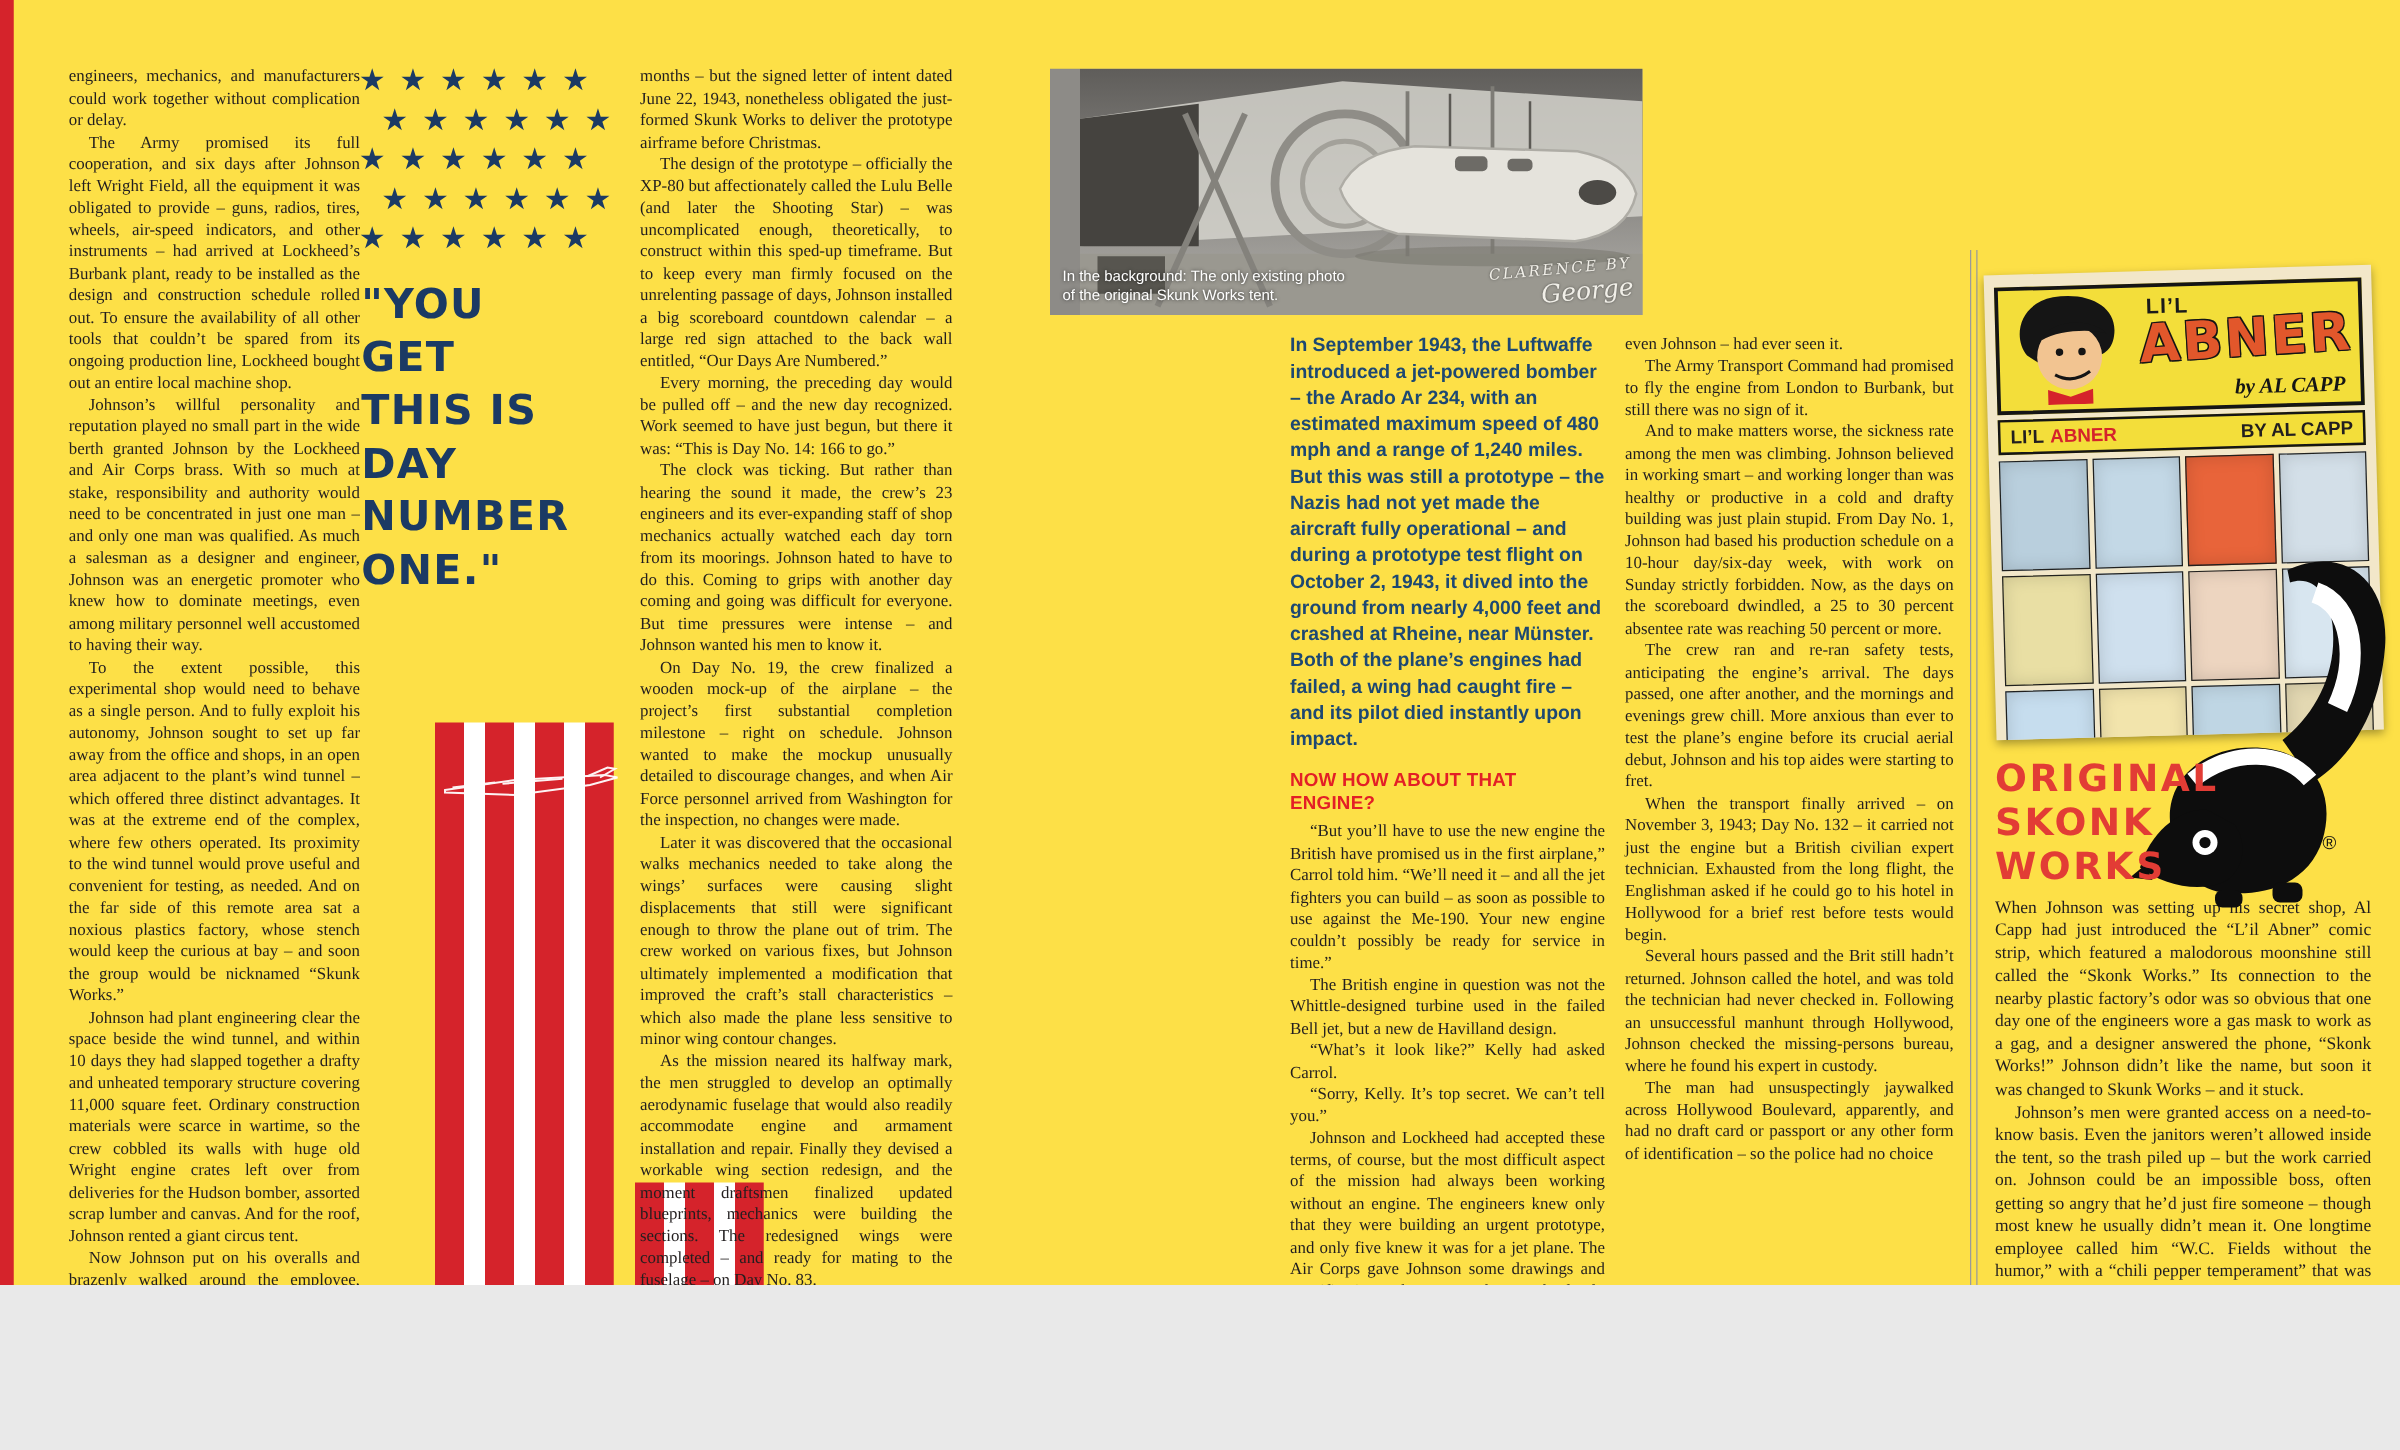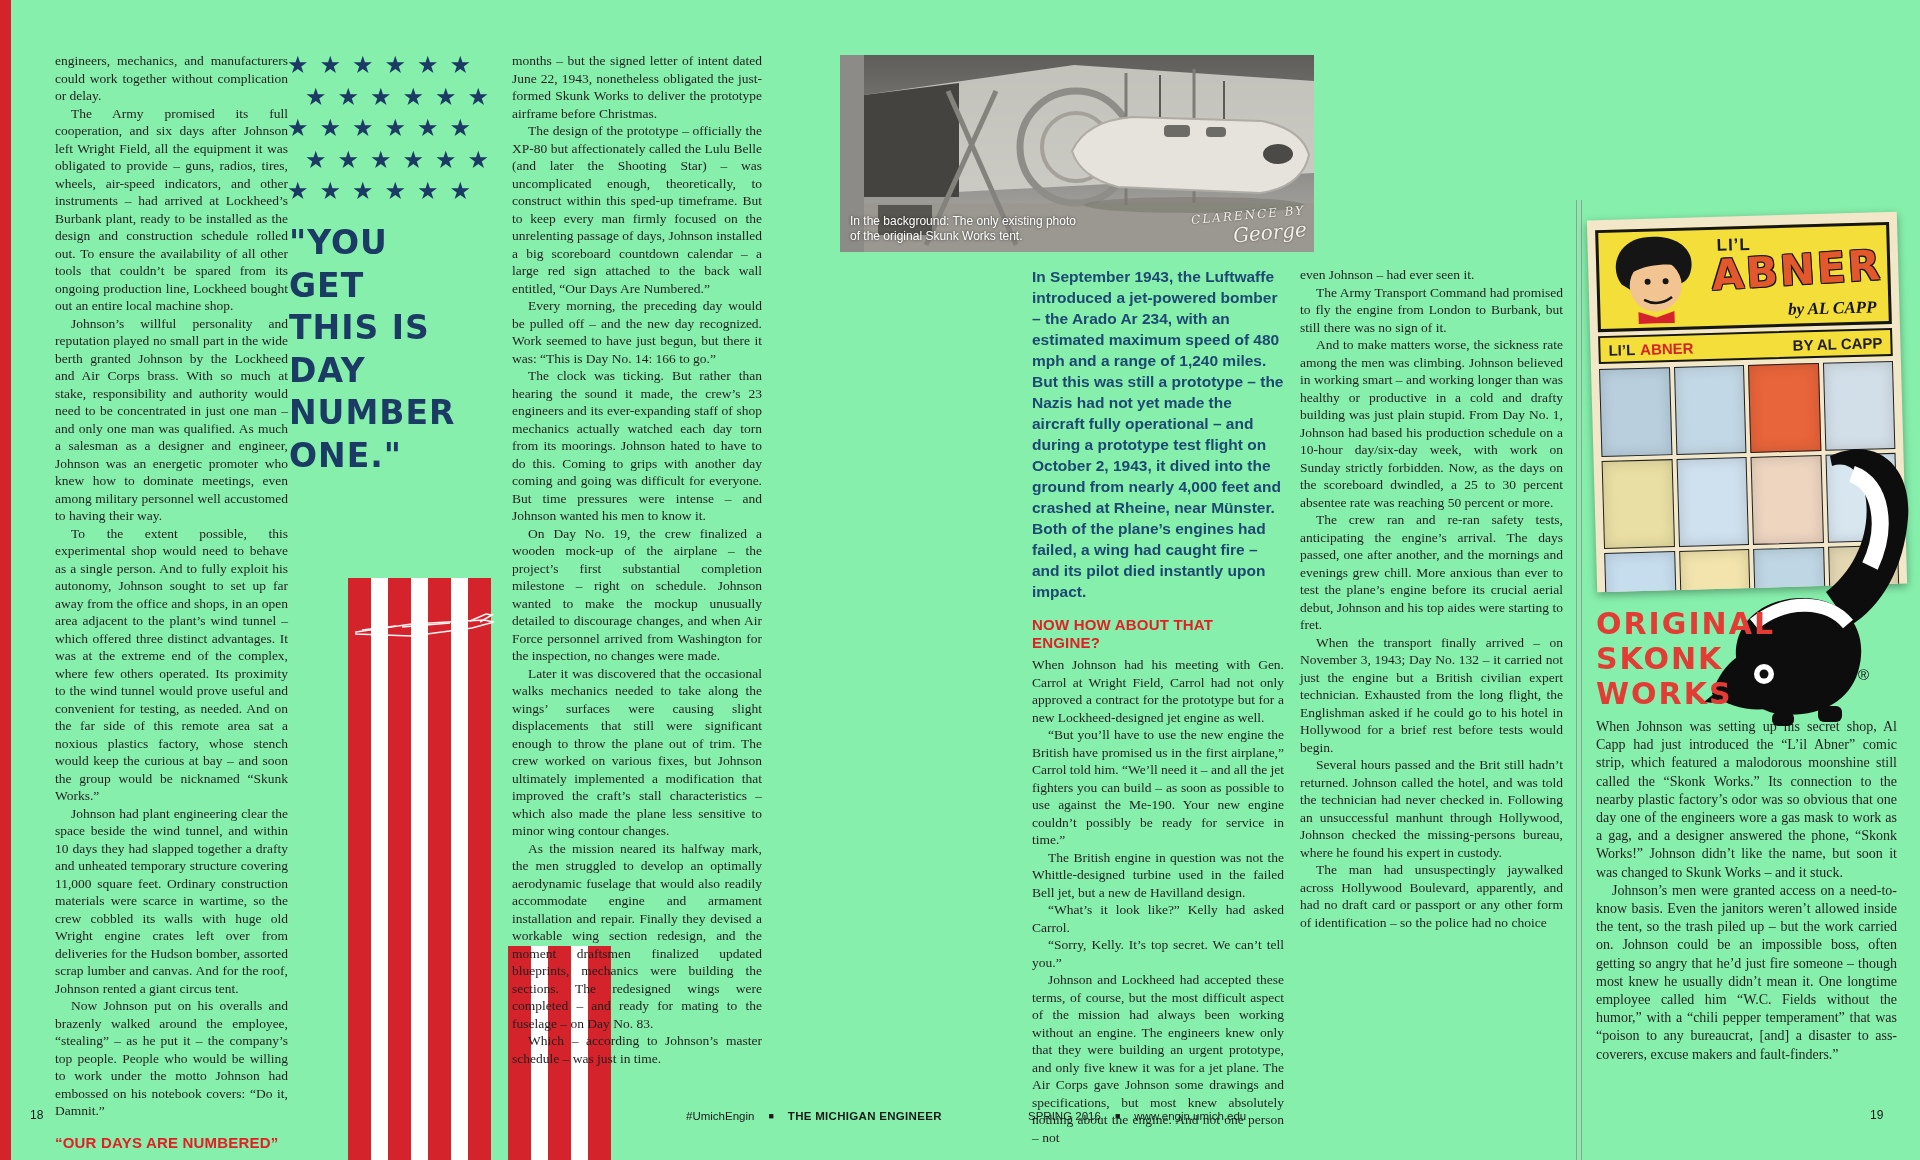--- a/index.html
+++ b/index.html
@@ -1,16 +1,16 @@
 <!DOCTYPE html>
 <html><head>
 <meta charset="utf-8">
 <style>
   html,body{margin:0;padding:0;background:#e9e9e9;}
-  #page{position:relative;width:1920px;height:1160px;background:#86efac;overflow:hidden;
+  #page{position:relative;width:1920px;height:1028px;background:#fde047;overflow:hidden;
         font-family:"Liberation Serif",serif;color:#221e1f;}
   
   .edge-bar{position:absolute;left:0;top:0;width:11px;height:1160px;background:#d5232b;}
   
   .col{position:absolute;text-align:justify;font-size:13.5px;line-height:17.5px;}
   .col p{margin:0;}
   .blk-p{text-indent:16px;}
   .blk-first{text-indent:0;}
   .blk-h{font-family:"Liberation Sans",sans-serif;font-weight:bold;color:#e31f26;
          font-size:15px;letter-spacing:.2px;text-indent:0;text-align:left;
@@ -172,21 +172,20 @@
     <div class="photo-hand">
       <div class="hw1">CLARENCE BY</div>
       <div class="hw2">George</div>
     </div>
   </div>
 
   <div class="col" style="left:1032px;top:266px;width:252px;">
 
   <p class="blk-lead">In September 1943, the Luftwaffe introduced a jet-powered bomber – the Arado Ar 234, with an estimated maximum speed of 480 mph and a range of 1,240 miles. But this was still a prototype – the Nazis had not yet made the aircraft fully operational – and during a prototype test flight on October 2, 1943, it dived into the ground from nearly 4,000 feet and crashed at Rheine, near Münster. Both of the plane’s engines had failed, a wing had caught fire – and its pilot died instantly upon impact.</p>
       <p class="blk-h">NOW HOW ABOUT THAT ENGINE?</p>
-      <p class="blk-first">When Johnson had his meeting with Gen. Carrol at Wright Field, Carrol had not only approved a contract for the prototype but for a new Lockheed-designed jet engine as well.</p>
       <p class="blk-p">“But you’ll have to use the new engine the British have promised us in the first airplane,” Carrol told him. “We’ll need it – and all the jet fighters you can build – as soon as possible to use against the Me-190. Your new engine couldn’t possibly be ready for service in time.”</p>
       <p class="blk-p">The British engine in question was not the Whittle-designed turbine used in the failed Bell jet, but a new de Havilland design.</p>
       <p class="blk-p">“What’s it look like?” Kelly had asked Carrol.</p>
       <p class="blk-p">“Sorry, Kelly. It’s top secret. We can’t tell you.”</p>
       <p class="blk-p">Johnson and Lockheed had accepted these terms, of course, but the most difficult aspect of the mission had always been working without an engine. The engineers knew only that they were building an urgent prototype, and only five knew it was for a jet plane. The Air Corps gave Johnson some drawings and specifications, but most knew absolutely nothing about the engine. And not one person – not</p>
     </div>
 
   <div class="col" style="left:1300px;top:266px;width:263px;">
 
   <p class="blk-first">even Johnson – had ever seen it.</p>

